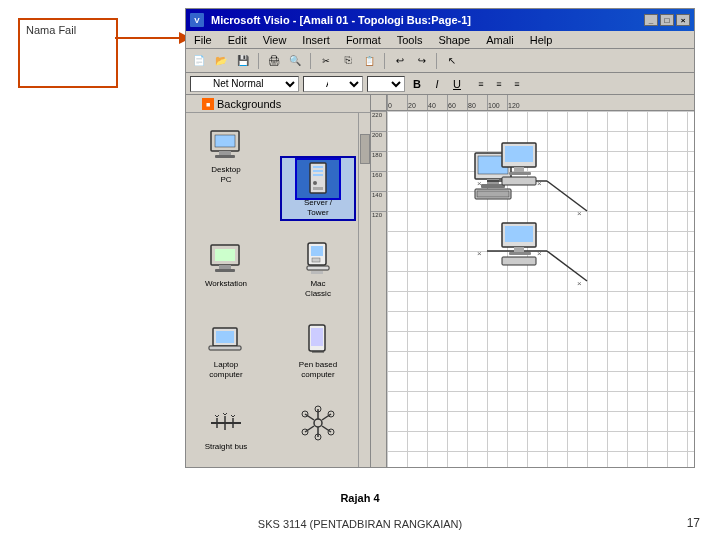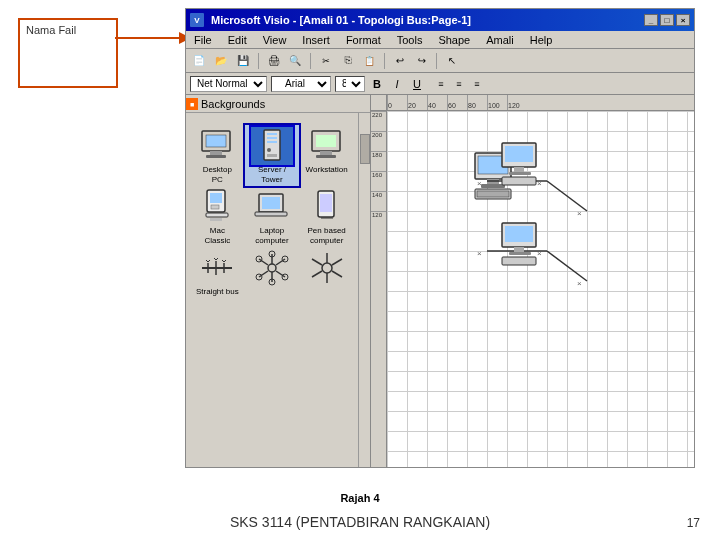--- a/index.html
+++ b/index.html
@@ -128,21 +128,21 @@
       padding: 0 4px;
       border-bottom: 1px solid #888;
       gap: 4px;
       font-size: 11px;
     }
     .format-select {
       height: 16px;
       font-size: 10px;
       border: 1px inset #999;
       background: white;
-      padding: 0 2px;
+      padding: 0 18px;
     }
     .format-btn {
       width: 16px;
       height: 16px;
       display: flex;
       align-items: center;
       justify-content: center;
       border: 1px solid transparent;
       cursor: pointer;
       font-size: 11px;
@@ -152,42 +152,42 @@
     .underline { text-decoration: underline; }
 
     
     .content-area {
       display: flex;
       height: calc(100% - 86px);
     }
 
     .panel-header {
       background: #d4d0c8;
-      padding: 2px 0;
+      padding: 2px 16px;
       font-size: 11px;
       border-bottom: 1px solid #999;
       display: flex;
       align-items: flex-end;
       gap: 3px;
       height: 18px;
     }
     .panel-icon {
       width: 12px;
       height: 12px;
       background: #ff8800;
       font-size: 8px;
       display: flex;
       align-items: center;
       justify-content: center;
     }
 
     .shapes-grid {
       display: grid;
-      grid-template-columns: repeat(3, 1fr);
-      gap: 0;
+      grid-template-columns: repeat(2, 1fr);
+      gap: 20px;
       padding: 12px 4px;
       background: #d4d0c8;
       flex: 1;
       overflow-y: auto;
     }
     .shape-item {
       display: flex;
       flex-direction: column;
       align-items: center;
       cursor: pointer;
@@ -314,21 +314,21 @@
       color: #000;
     }
 
     .footer-area {
       position: absolute;
       bottom: 10px;
       left: 0;
       right: 0;
       display: flex;
       justify-content: center;
-      font-size: 14px;
+      font-size: 11px;
       color: #333;
     }
 
     .page-num {
       position: absolute;
       bottom: 10px;
       right: 20px;
       font-size: 12px;
       color: #333;
     }
@@ -476,21 +476,21 @@
               <svg width="38" height="34" viewBox="0 0 38 34">
                 <rect x="4" y="2" width="28" height="20" rx="1" fill="none" stroke="#333" stroke-width="1.5"></rect>
                 <rect x="12" y="22" width="12" height="4" fill="#999"></rect>
                 <rect x="8" y="26" width="20" height="3" rx="1" fill="#666"></rect>
                 <rect x="8" y="6" width="20" height="12" fill="#99ccff" stroke="#333" stroke-width="0.5"></rect>
               </svg>
             </div>
             <span class="shape-label">Desktop<br>PC</span>
           </div>
 
-          <div class="shape-item selected" style="background:#b0c8e8;outline:2px solid #0000aa;">
+          <div class="shape-item selected" style="background:#b0c8e8;outline:2px solid #0000aa;margin-top:33px;">
             <div class="shape-icon">
               <svg width="28" height="36" viewBox="0 0 28 36">
                 <rect x="6" y="2" width="16" height="30" rx="1" fill="#ddd" stroke="#333" stroke-width="1.5"></rect>
                 <rect x="9" y="5" width="10" height="2" fill="#99ccff"></rect>
                 <rect x="9" y="9" width="10" height="2" fill="#99ccff"></rect>
                 <rect x="9" y="13" width="10" height="2" fill="#99ccff"></rect>
                 <circle cx="11" cy="22" r="2" fill="#666"></circle>
                 <rect x="9" y="26" width="10" height="3" fill="#aaa"></rect>
               </svg>
             </div>

